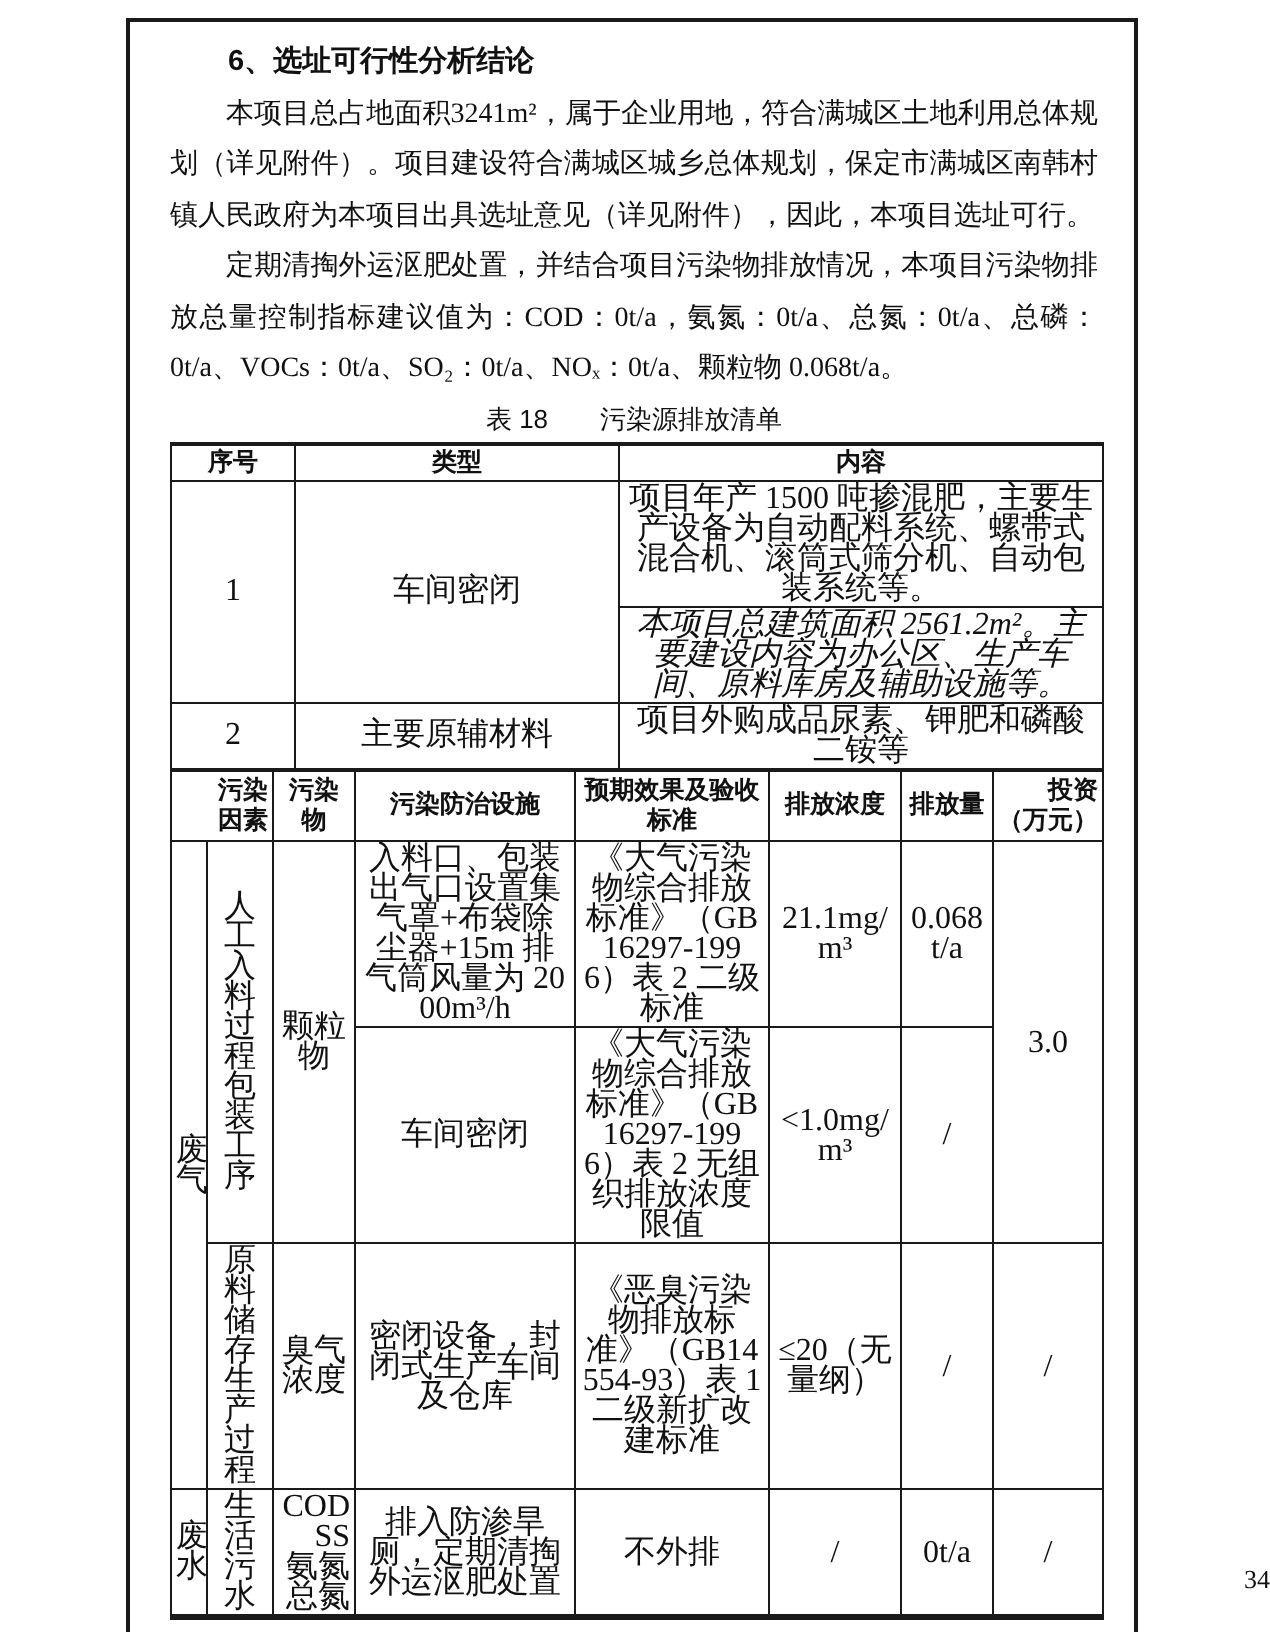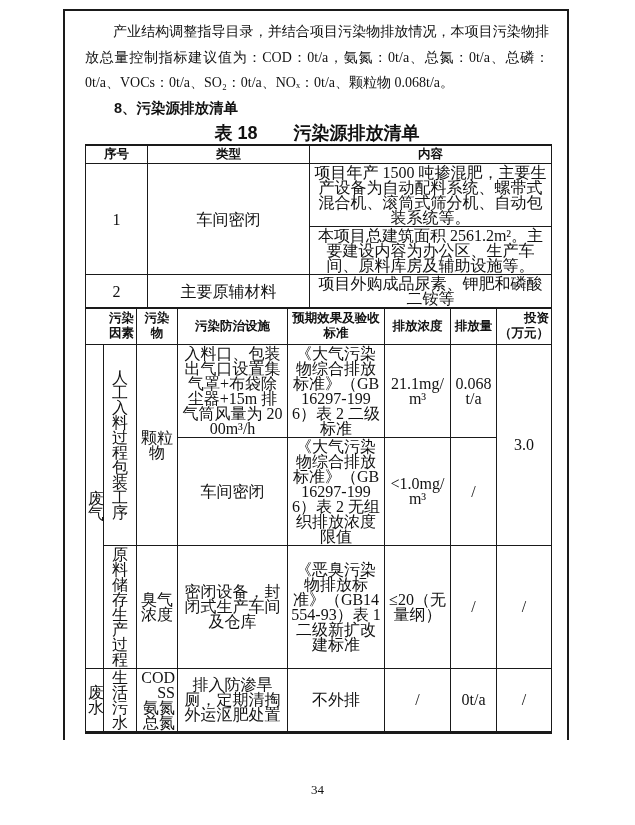--- a/index.html
+++ b/index.html
@@ -14,48 +14,49 @@
     box-sizing:border-box;padding:8px 18px 6px 20px;background:#fff;
   }
   .para{margin:0;font-size:14px;line-height:25.5px;text-align:justify;text-justify:inter-ideograph;}
   .para.indent{text-indent:2em;}
   .heading{
     margin:0;font-size:14.5px;line-height:25.5px;font-weight:bold;
     font-family:"Liberation Sans","DejaVu Sans",sans-serif;
     padding-left:2em;
   }
   .tbl-caption{
-    text-align:center;font-weight:bold;font-size:18px;line-height:20px;
+    text-align:center;font-weight:normal;font-size:13px;line-height:20px;
     font-family:"Liberation Sans","DejaVu Sans",sans-serif;margin-top:2px;
   }
   table{border-collapse:collapse;table-layout:fixed;width:466px;margin:0 auto;}
   td,th{border:1px solid #1a1a1a;padding:1px 2px;text-align:center;vertical-align:middle;
         font-size:16px;line-height:15px;word-break:break-all;}
   th{font-family:"Liberation Sans","DejaVu Sans",sans-serif;font-size:12.5px;line-height:15px;}
   .tbl-top{border-top:2.5px solid #1a1a1a;margin-top:1px;}
   .tbl-main{border-bottom:3px solid #1a1a1a;margin-top:-1px;}
   .tbl-main thead th{border-top:2.5px solid #1a1a1a;}
   .pre{white-space:pre-line;text-align:right;}
-  .r-h1{height:18px;}.r-1a{height:31px;}.r-1b{height:31px;}.r-2{height:18px;}
+  .r-h1{height:18px;}.r-1a{height:31px;}.r-1b{height:31px;font-style:italic;}.r-2{height:18px;}
   .r-mh{height:36px;}.r-g1{height:66px;}.r-g2{height:44px;}.r-g3{height:58px;}.r-w1{height:64px;}
   .page-number{
-    position:absolute;left:0;right:0;top:782px;text-align:center;
+    position:absolute;left:0;right:0;top:782px;text-align:right;
     font-size:13px;font-family:"Liberation Serif","DejaVu Serif",serif;
   }
 </style>
 </head>
 <body>
 
 <div class="frame">
 
 
+  <h3 class="heading">6、选址可行性分析结论</h3>
+  <p class="para indent">本项目总占地面积3241m²，属于企业用地，符合满城区土地利用总体规划（详见附件）。项目建设符合满城区城乡总体规划，保定市满城区南韩村镇人民政府为本项目出具选址意见（详见附件），因此，本项目选址可行。</p>
 
-  <p class="para indent">产业结构调整指导目录，并结合项目污染物排放情况，本项目污染物排放总量控制指标建议值为：COD：0t/a，氨氮：0t/a、总氮：0t/a、总磷：0t/a、VOCs：0t/a、SO₂：0t/a、NOₓ：0t/a、颗粒物 0.068t/a。</p>
+  <p class="para indent">定期清掏外运沤肥处置，并结合项目污染物排放情况，本项目污染物排放总量控制指标建议值为：COD：0t/a，氨氮：0t/a、总氮：0t/a、总磷：0t/a、VOCs：0t/a、SO₂：0t/a、NOₓ：0t/a、颗粒物 0.068t/a。</p>
 
-  <h3 class="heading">8、污染源排放清单</h3>
 
   <div class="tbl-caption">表 18　　污染源排放清单</div>
 
   <table class="tbl-top">
     <colgroup>
         <col style="width:62px">
         <col style="width:162px">
         <col style="width:242px">
       </colgroup>
     <tbody>

